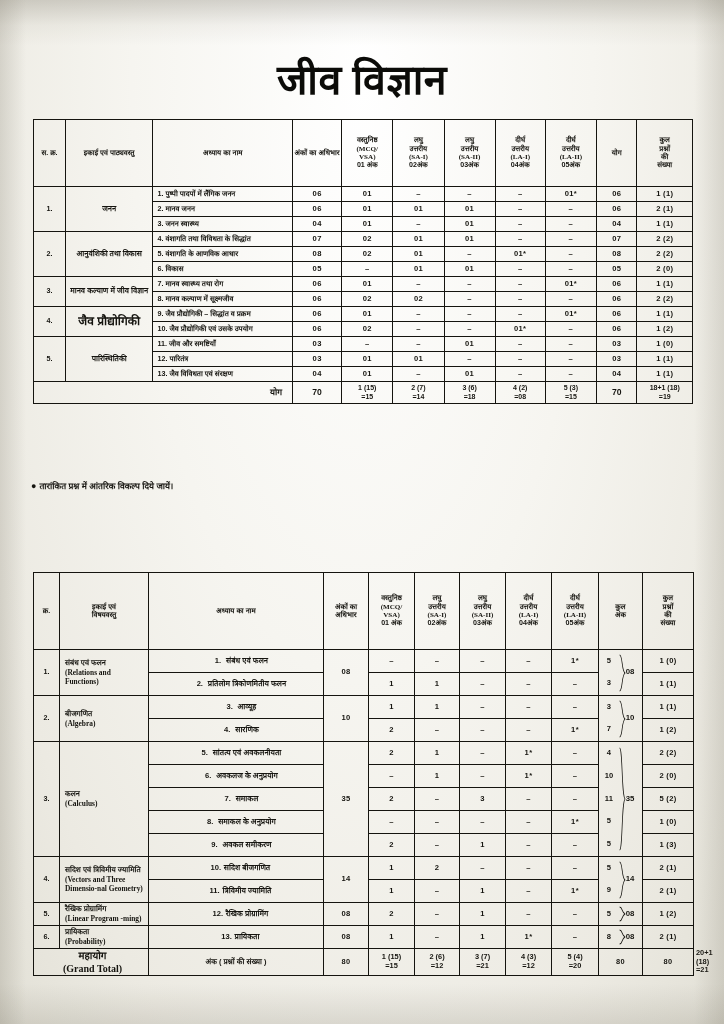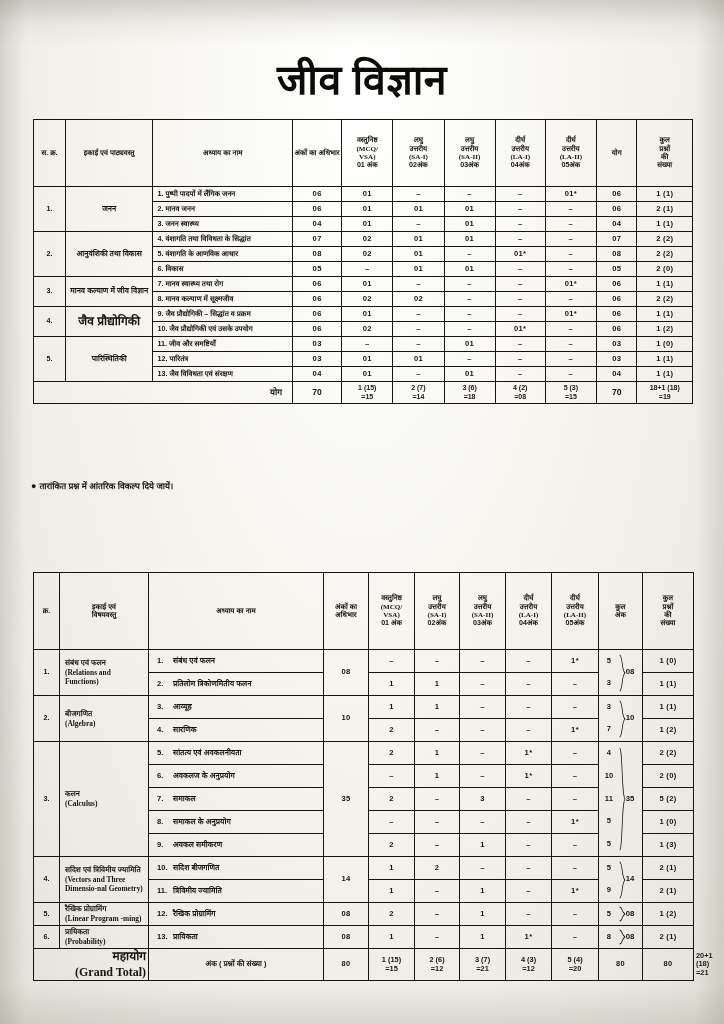--- a/index.html
+++ b/index.html
@@ -95,24 +95,24 @@
   #math-table{
     position:absolute;
     left:33px;top:572px;
     width:660px;
   }
   #math-table th,#math-table td{height:22px;}
   #math-table .hdr th{height:72px;}
   #math-table .unit-cell{
     text-align:left;padding-left:5px;font-size:7.4px;line-height:1.35;
   }
-  #math-table .chap-cell{text-align:left;padding-left:8px;font-size:7.6px;}
+  #math-table .chap-cell{text-align:center;padding-left:8px;font-size:7.6px;}
   #math-table .chap-cell .n{display:inline-block;width:16px;}
   #math-table .grand td{height:26px;font-size:7.4px;}
-  #math-table .grand .gt{text-align:right;padding-left:5px;font-size:12px;line-height:1.3;}
+  #math-table .grand .gt{text-align:center;padding-left:5px;font-size:10px;line-height:1.3;}
 
   .brace-cell{position:relative;padding:0 !important;}
   .brace-wrap{
     position:relative;width:100%;height:100%;
     display:flex;align-items:center;justify-content:flex-start;
   }
   .brace-nums{
     display:flex;flex-direction:column;justify-content:space-around;
     height:100%;width:46%;font-size:7.6px;font-weight:bold;
     align-items:center;

